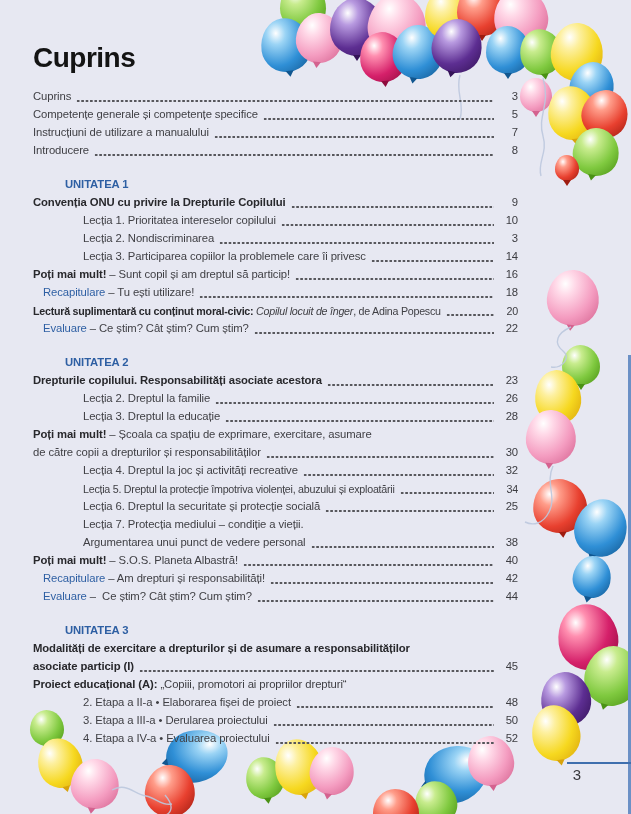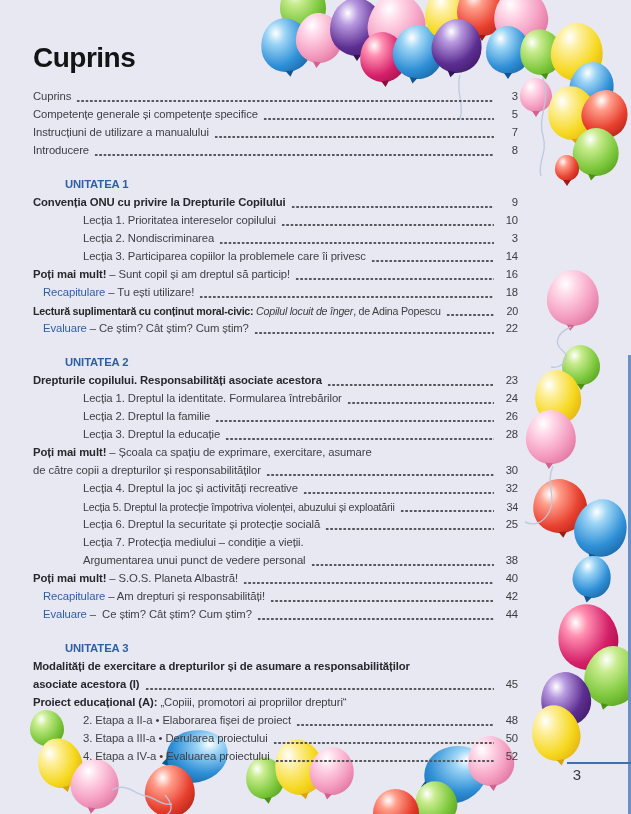--- a/index.html
+++ b/index.html
@@ -259,25 +259,20 @@
         </div>
         <div class="row gap unit">
           <span class="seg b">UNITATEA 2</span>
         </div>
         <div class="row">
           <span class="seg b">Drepturile copilului. Responsabilități asociate acestora</span>
           <span class="dots"></span>
           <span class="pg">23</span>
         </div>
         <div class="row ind1">
-          <span class="seg n">Lecția 1. Dreptul la identitate. Formularea întrebărilor</span>
-          <span class="dots"></span>
-          <span class="pg">24</span>
-        </div>
-        <div class="row ind1">
           <span class="seg n">Lecția 2. Dreptul la familie</span>
           <span class="dots"></span>
           <span class="pg">26</span>
         </div>
         <div class="row ind1">
           <span class="seg n">Lecția 3. Dreptul la educație</span>
           <span class="dots"></span>
           <span class="pg">28</span>
         </div>
         <div class="row">
@@ -330,21 +325,21 @@
           <span class="dots"></span>
           <span class="pg">44</span>
         </div>
         <div class="row gap unit">
           <span class="seg b">UNITATEA 3</span>
         </div>
         <div class="row">
           <span class="seg b">Modalități de exercitare a drepturilor și de asumare a responsabilităților</span>
         </div>
         <div class="row">
-          <span class="seg b">asociate acestora (I)</span>
+          <span class="seg b">asociate particip (I)</span>
           <span class="dots"></span>
           <span class="pg">45</span>
         </div>
         <div class="row">
           <span class="seg b">Proiect educațional (A):</span>
           <span class="seg n"> „Copiii, promotori ai propriilor drepturi“</span>
         </div>
         <div class="row ind1">
           <span class="seg n">2. Etapa a II-a • Elaborarea fișei de proiect</span>
           <span class="dots"></span>

